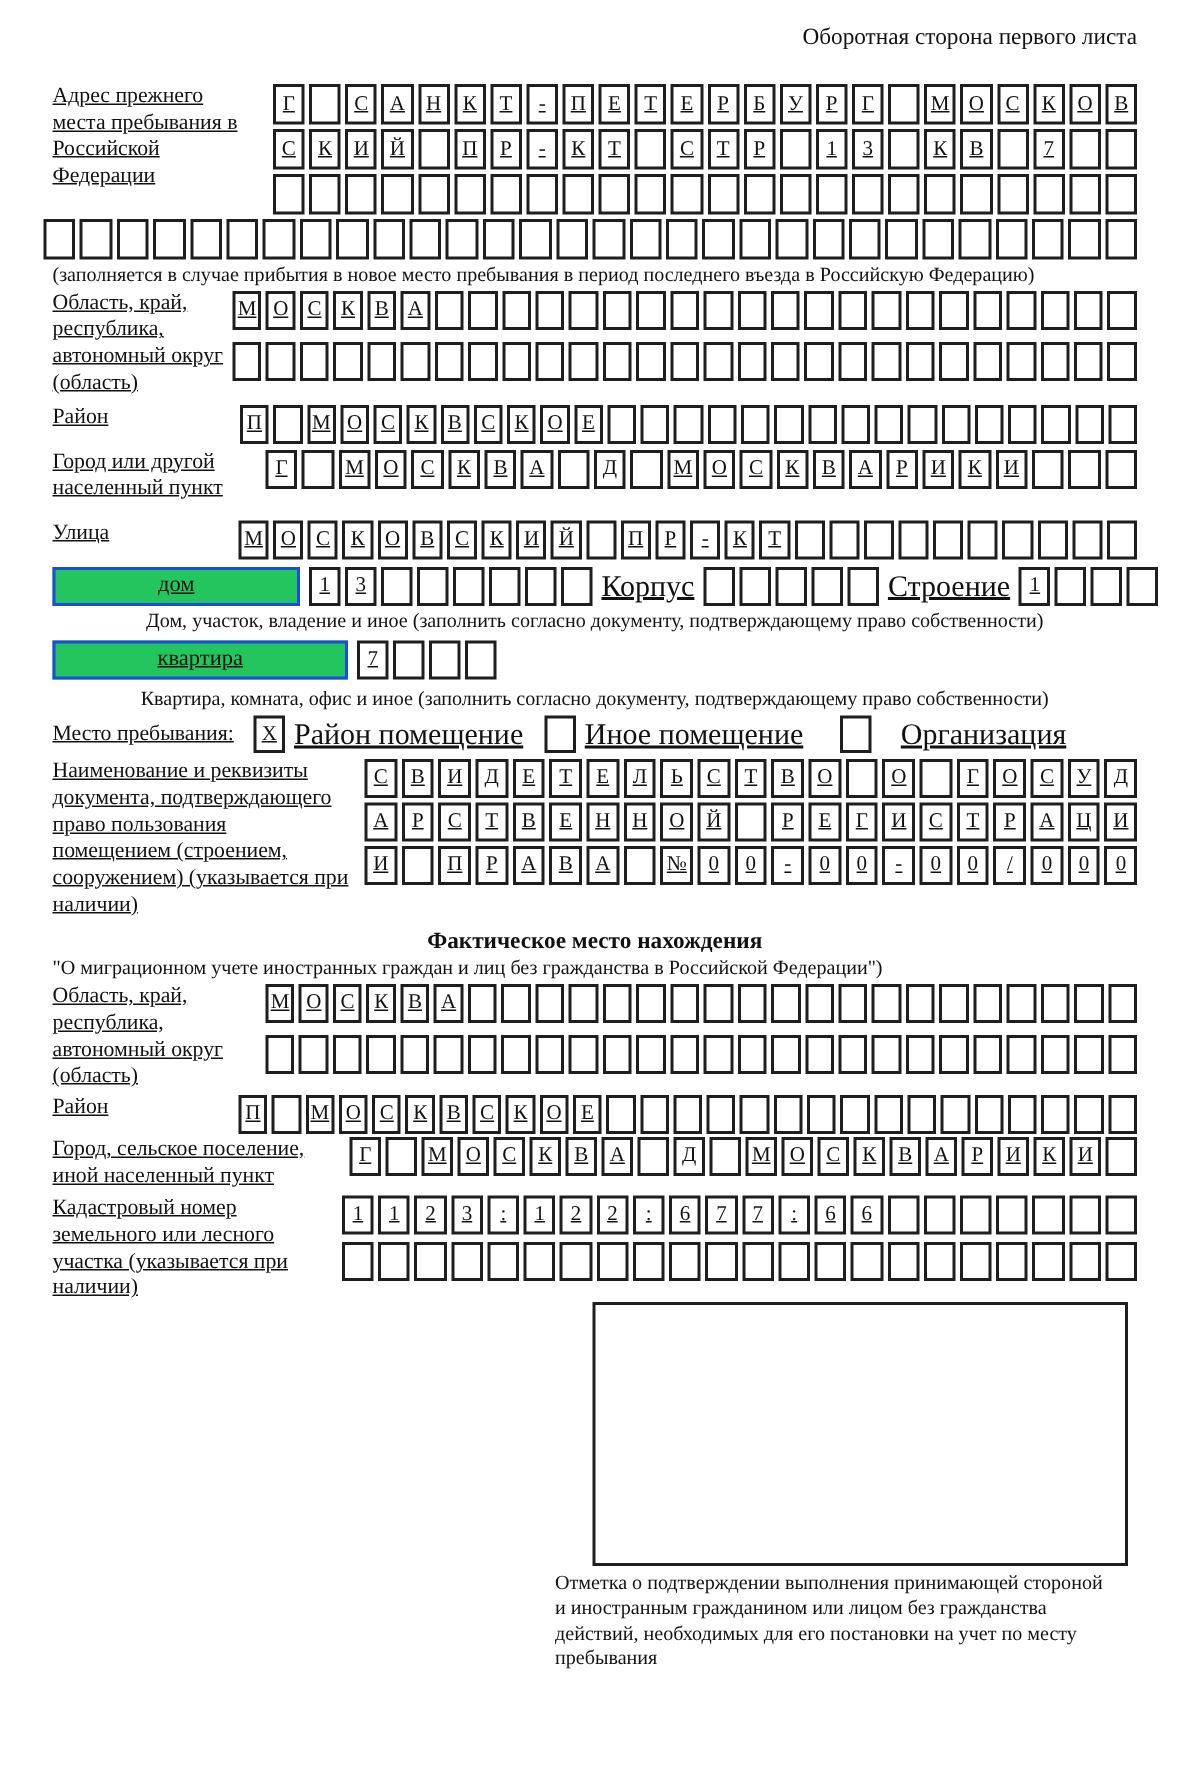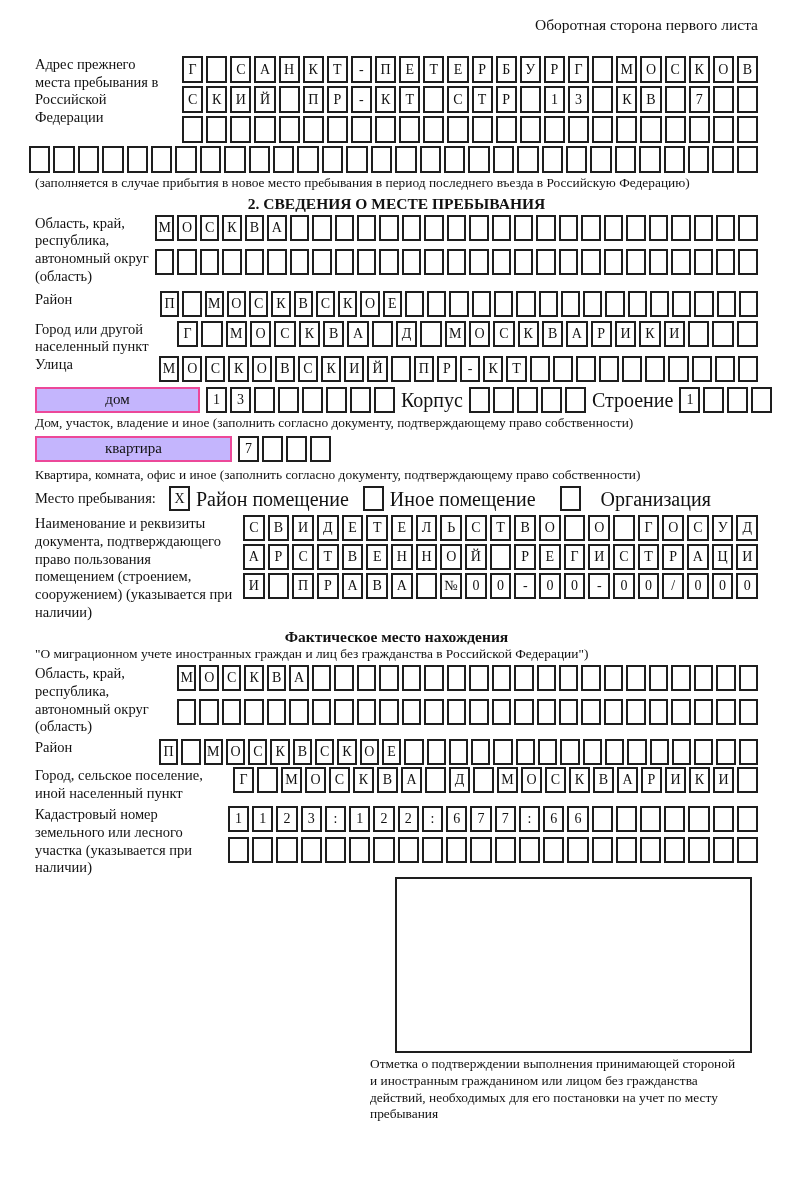--- a/index.html
+++ b/index.html
@@ -4,40 +4,40 @@
 <style>
   * { margin:0; padding:0; box-sizing:border-box; }
   html,body { background:#ffffff; }
   body {
     width:800px; height:1180px;
     font-family:"Liberation Serif", serif;
     color:#111111;
   }
   .page { position:relative; width:800px; height:1180px; padding:0 42px 0 35px; overflow:hidden; background:#fff; }
   .hdr { padding-top:16px; text-align:right; font-size:15.5px; }
-  .frow { display:flex; align-items:flex-start; }
+  .frow { display:flex; align-items:flex-start;text-decoration:underline; }
   .lbl { font-size:14.5px; line-height:1.22; flex:0 0 auto; }
   .inline-lbl { font-size:20px; line-height:1.2; align-self:center; margin:0 6px; flex:0 0 auto; }
   .vstack { display:flex; flex-direction:column; gap:3px; flex:1; min-width:0; }
   .vstack.wide-gap { gap:8px; }
   .cells { display:flex; gap:3px; flex:1 1 0; min-width:0; }
   .cell {
     flex:1 1 0; min-width:0; height:26px; background:#fff;
     border:2px solid #1e1e1e;
     display:flex; align-items:center; justify-content:center;
     font-size:14px; line-height:1;
   }
   .tall .cell { height:27px; }
   .cells.fixed { flex:0 0 auto; }
   .cells.fixed .cell { flex:0 0 auto; width:21px; }
-  .cap { font-size:13.4px; line-height:1.25; }
+  .cap { font-size:13.4px; line-height:1.25;text-align:center; }
   .center { text-align:left; }
   .sect-title { font-weight:bold; font-size:15.5px; text-align:center; }
   .wbox {
-    border:2px solid #ec4899; height:26px; background:#c4b5fd;
+    border:2px solid #1d4ed8; height:26px; background:#22c55e;
     display:flex; align-items:center; justify-content:center;
     font-size:15px; flex:0 0 auto;
   }
   .chk {
     width:21px; height:25px; border:2px solid #1e1e1e; background:#fff;
     display:flex; align-items:center; justify-content:center;
     font-size:14px; flex:0 0 auto;
   }
   .bigbox { width:357px; height:176px; border:2px solid #1e1e1e; background:#fff; flex:0 0 auto; }
 </style>
@@ -158,21 +158,20 @@
       <span class="cell"></span>
       <span class="cell"></span>
       <span class="cell"></span>
       <span class="cell"></span>
       <span class="cell"></span>
       <span class="cell"></span>
       <span class="cell"></span>
     </div>
   <div class="cap center" style="margin-top:2px">(заполняется в случае прибытия в новое место пребывания в период последнего въезда в Российскую Федерацию)</div>
 
-  <div class="sect-title" style="margin-top:3px">2. СВЕДЕНИЯ О МЕСТЕ ПРЕБЫВАНИЯ</div>
 
   <div class="frow" style="margin-top:2px">
     <div class="lbl" style="width:120px; padding-right:6px">Область, край, республика, автономный округ (область)</div>
     <div class="vstack wide-gap">
       <div class="cells">
           <span class="cell">М</span>
           <span class="cell">О</span>
           <span class="cell">С</span>
           <span class="cell">К</span>
           <span class="cell">В</span>
@@ -287,21 +286,21 @@
         <span class="cell">Р</span>
         <span class="cell">И</span>
         <span class="cell">К</span>
         <span class="cell">И</span>
         <span class="cell"></span>
         <span class="cell"></span>
         <span class="cell"></span>
       </div>
   </div>
 
-  <div class="frow" style="margin-top:0">
+  <div class="frow" style="margin-top:12px">
     <div class="lbl" style="width:124px; padding-right:6px">Улица</div>
     <div class="cells">
         <span class="cell">М</span>
         <span class="cell">О</span>
         <span class="cell">С</span>
         <span class="cell">К</span>
         <span class="cell">О</span>
         <span class="cell">В</span>
         <span class="cell">С</span>
         <span class="cell">К</span>

